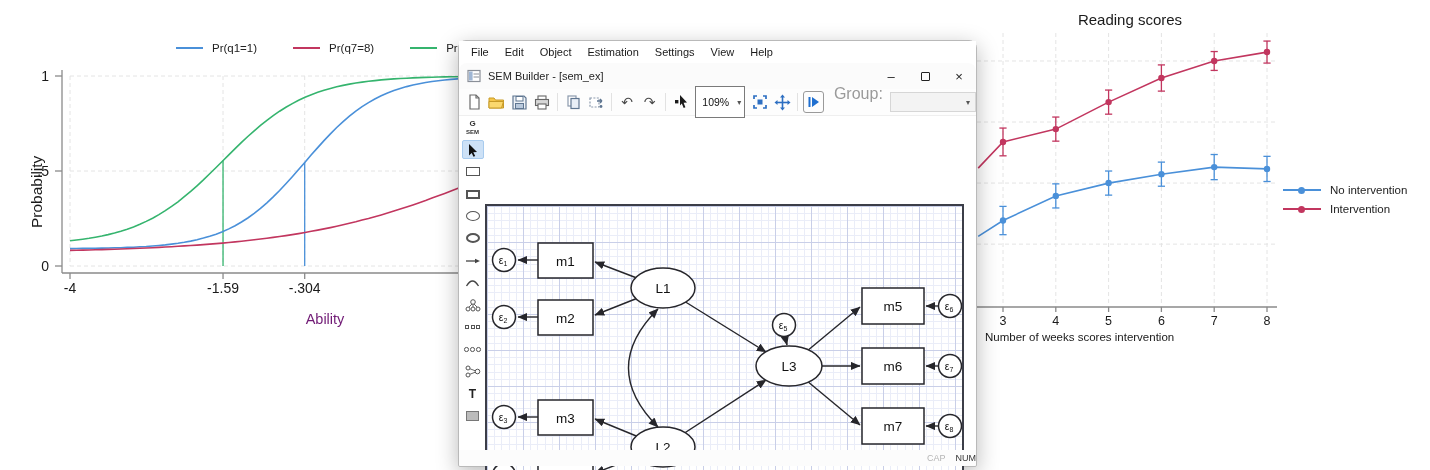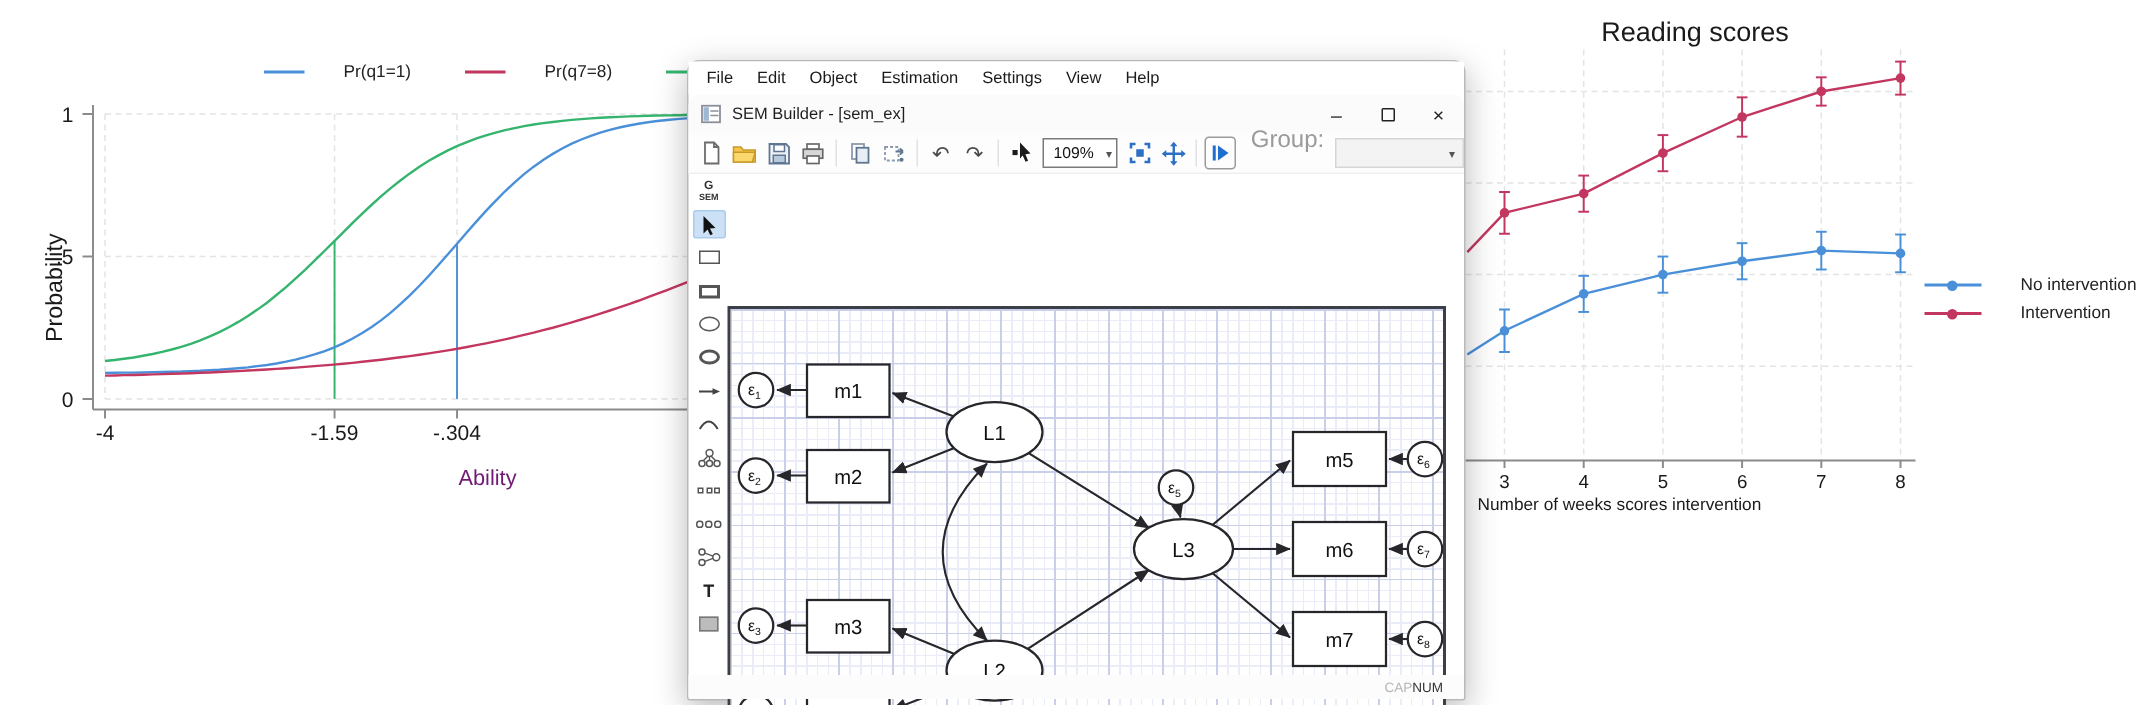--- a/index.html
+++ b/index.html
@@ -4,26 +4,26 @@
 <style>
   * { margin:0; padding:0; box-sizing:border-box; }
   html,body { width:1430px; height:470px; overflow:hidden; background:#fff;
     font-family:"Liberation Sans","DejaVu Sans",sans-serif; }
   #stage { position:relative; width:1430px; height:470px; background:#fff; }
 
   
   .abs { position:absolute; }
   #icc-title { left:100px; top:10px; width:380px; text-align:center; font-size:19px; color:#1a1a1a; }
   #icc-legend { left:176px; top:42px; display:flex; gap:36px; align-items:center; white-space:nowrap; }
-  .leg-item { display:flex; align-items:center; gap:26px; font-size:11.5px; color:#222; }
+  .leg-item { display:flex; align-items:center; gap:9px; font-size:11.5px; color:#222; }
   .leg-line { display:inline-block; width:27px; height:2px; }
   #icc-ylab { left:12px; top:170px; transform:rotate(-90deg); transform-origin:left top;
     font-size:15.5px; color:#1a1a1a; left:28px; top:228px; }
   #icc-xlab { left:260px; top:311px; width:130px; text-align:center; font-size:14.5px; color:#701a75; }
-  #read-title { left:1020px; top:11px; width:220px; text-align:center; font-size:18px; color:#1a1a1a; }
+  #read-title { left:1020px; top:11px; width:220px; text-align:center; font-size:15px; color:#1a1a1a; }
   #read-xlab { left:985px; top:331px; font-size:11.5px; color:#1a1a1a; }
   #read-legend { left:1283px; top:152px; display:flex; flex-direction:column; gap:7px;margin-top:32px; }
   .leg-swatch { position:relative; width:38px; height:2px; }
   .leg-dot { position:absolute; left:15px; top:-2.5px; width:7px; height:7px; border-radius:50%; }
   svg text { font-family:"Liberation Sans","DejaVu Sans",sans-serif; }
   .grid { stroke:#e4e4e4; stroke-width:1; stroke-dasharray:4 3; }
   .axis { stroke:#8a8a8a; stroke-width:1.3; }
   .tickl { fill:#1a1a1a; }
 
   
@@ -36,21 +36,21 @@
   .winbtn { width:34px; height:25px; display:flex; align-items:center; justify-content:center;
     color:#222; font-size:13px; }
   #btn-max span { display:inline-block; width:9px; height:9px; border:1px solid #222; border-radius:1px; }
   #btn-close { border-radius:0 8px 0 0; }
   #menubar { height:22px; display:flex; align-items:center; padding-left:4px; background:#fff; }
   .menu-item { font-size:11px; color:#1a1a1a; padding:3px 8px; border-radius:3px; }
   #toolbar { height:27px; display:flex; align-items:center; padding-left:5px; gap:2px;
     background:#fdfdfd; border-bottom:1px solid #efefef; }
   .tbtn { width:22px; height:22px; display:flex; align-items:center; justify-content:center; border-radius:3px; }
   .tsep { width:1px; height:18px; background:#e2e2e2; margin:0 3px; }
-  #zoom-combo { display:flex; align-items:center; border:1px solid #7a7a7a; height:20px;
+  #zoom-combo { display:flex; align-items:center; border:1px solid #7a7a7a; height:32px;
     padding:0 3px 0 6px; margin:0 2px; background:#fff; }
   #zoom-combo .zval { font-size:10.5px; color:#111; width:32px; }
   .caret { font-size:8px; color:#555; margin-left:3px; }
   #group-label { font-size:16px; color:#9a9a9a; margin:0 5px 16px 8px; }
   #group-combo { width:92px; height:20px; background:#f3f3f3; border:1px solid #d6d6d6;
     display:flex; align-items:center; justify-content:flex-end; padding-right:5px; }
   #run-btn { border:1px solid #9a9a9a; border-radius:3px; }
   .undo-glyph { font-size:14px; color:#4a4a4a; line-height:1; }
 
   #wbody { position:relative; height:332px; }
@@ -71,21 +71,21 @@
   .ptext { font-size:12px; font-weight:bold; color:#222; }
 
   #canvas { position:absolute; left:26px; top:88px; width:479px; height:322px;
     border:2px solid #3c3e48; background:
       repeating-linear-gradient(to right,  #c9cfe8 0 1px, transparent 1px 36px),
       repeating-linear-gradient(to bottom, #c9cfe8 0 1px, transparent 1px 36px),
       repeating-linear-gradient(to right,  #eaedf8 0 1px, transparent 1px 7.2px),
       repeating-linear-gradient(to bottom, #eaedf8 0 1px, transparent 1px 7.2px),
       #ffffff; }
   #statusbar { position:absolute; left:0; right:0; bottom:0; height:16px; display:flex;
-    align-items:center; justify-content:flex-end; padding-right:14px;
+    align-items:center; justify-content:flex-end; gap:10px; padding-right:0;
     font-size:9px; border-radius:0 0 2px 2px; background:#fcfcfc; }
   #cap-ind { color:#b5b5b5; }
   #num-ind { color:#333; }
   .conn { stroke:#26262b; stroke-width:1.4; fill:none; }
   .node { stroke:#26262b; stroke-width:1.5; fill:#fff; }
   .nlabel { font-size:13.5px; fill:#111; }
   .elabel { font-size:10.5px; fill:#111; }
 </style>
 </head>
 <body>

